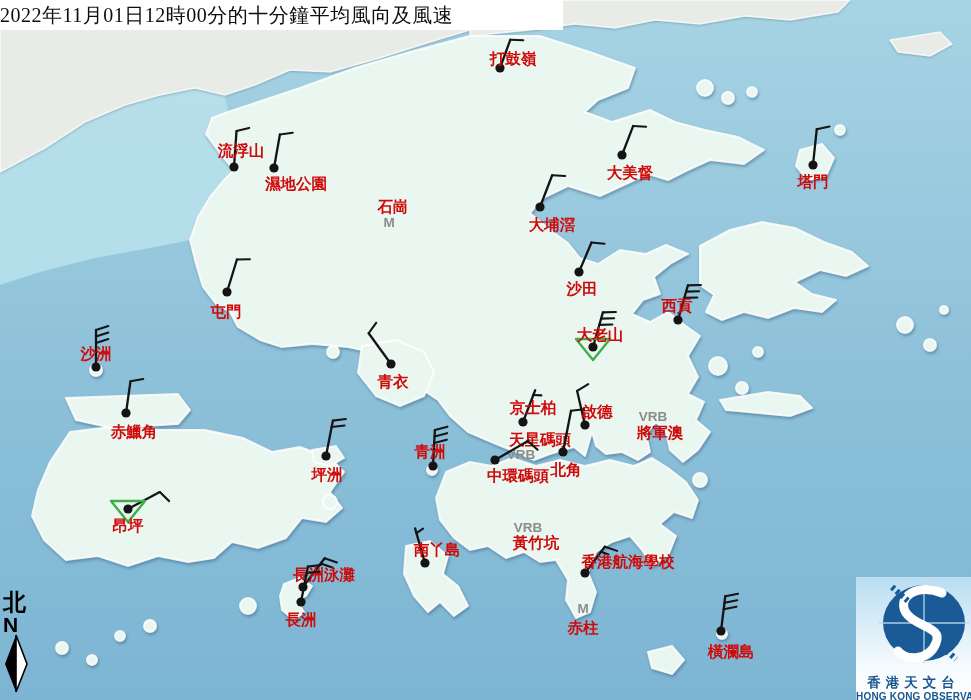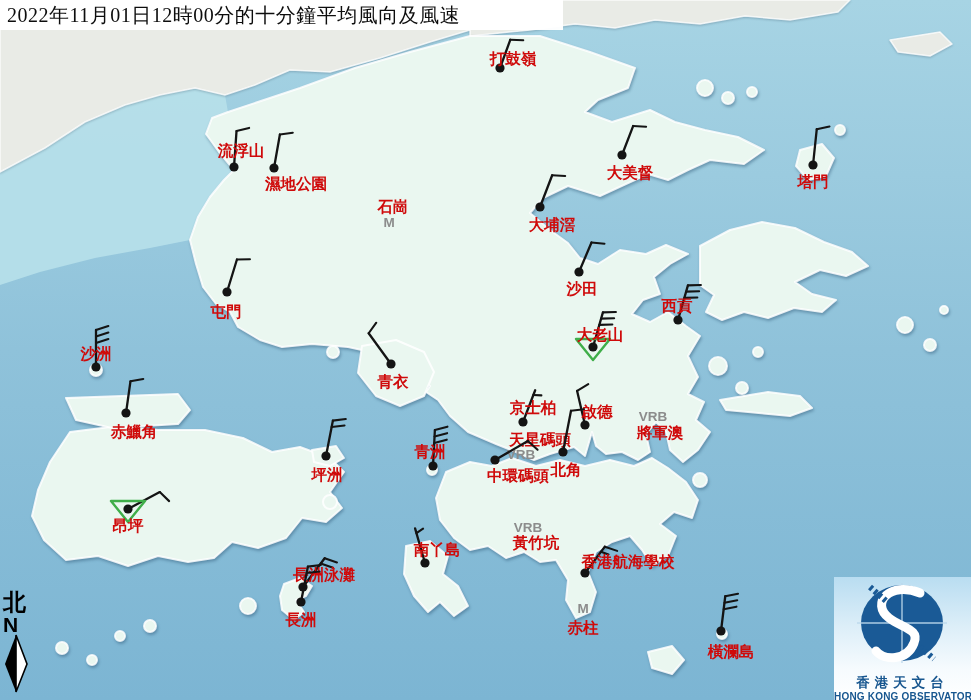--- a/index.html
+++ b/index.html
@@ -9,27 +9,27 @@
   .land{fill:#eaf7f0;stroke:rgba(255,255,255,.85);stroke-width:2;stroke-linejoin:round;}
   .land-gray{fill:#e9ebe6;stroke:rgba(255,255,255,.8);stroke-width:1.5;stroke-linejoin:round;}
   .shallow{fill:#b7e0ea;opacity:.9;}
   #g-land{filter:drop-shadow(1px 2px 1.5px rgba(40,80,110,.45));}
   #g-gray{filter:drop-shadow(0 1px 1px rgba(60,90,110,.35));}
   .station-label{font-weight:bold;font-size:15.5px;text-anchor:middle;
                  font-family:"Liberation Serif","DejaVu Serif",serif;}
   .marker-text{font-weight:bold;font-size:13.5px;text-anchor:middle;
                font-family:"Liberation Sans","DejaVu Sans",sans-serif;}
   #title-bar{position:absolute;left:0;top:0;width:563px;height:30px;background:rgba(255,255,255,.97);
-             font-size:20px;color:#0d0d0d;line-height:30px;padding-left:7px;box-sizing:border-box;
+             font-size:20px;color:#0d0d0d;line-height:30px;box-sizing:border-box;
              white-space:nowrap;overflow:hidden;letter-spacing:.5px;}
   #compass{position:absolute;left:3px;bottom:2px;width:34px;text-align:left;color:#000;}
   #compass .hanzi{font-size:23px;font-weight:bold;line-height:24px;display:block;}
   #compass .letter{font-size:21px;font-weight:bold;line-height:19px;display:block;
                    font-family:"Liberation Sans","DejaVu Sans",sans-serif;}
-  #logo{position:absolute;right:0;bottom:0;width:137px;height:123px;text-align:center;
+  #logo{position:absolute;right:0;bottom:0;width:115px;height:123px;text-align:center;
         background:linear-gradient(180deg,#b9ddf1 0%,#dceef8 40%,#f6fbfe 75%,#ffffff 100%);}
   #logo .zh{font-size:13.5px;font-weight:bold;color:#17568f;letter-spacing:5px;line-height:15px;
             margin-top:2px;white-space:nowrap;}
   #logo .en{font-size:10px;font-weight:bold;color:#17568f;letter-spacing:.2px;line-height:13px;
             font-family:"Liberation Sans","DejaVu Sans",sans-serif;white-space:nowrap;}
 </style>
 </head>
 <body>
 
 <div id="stage">

